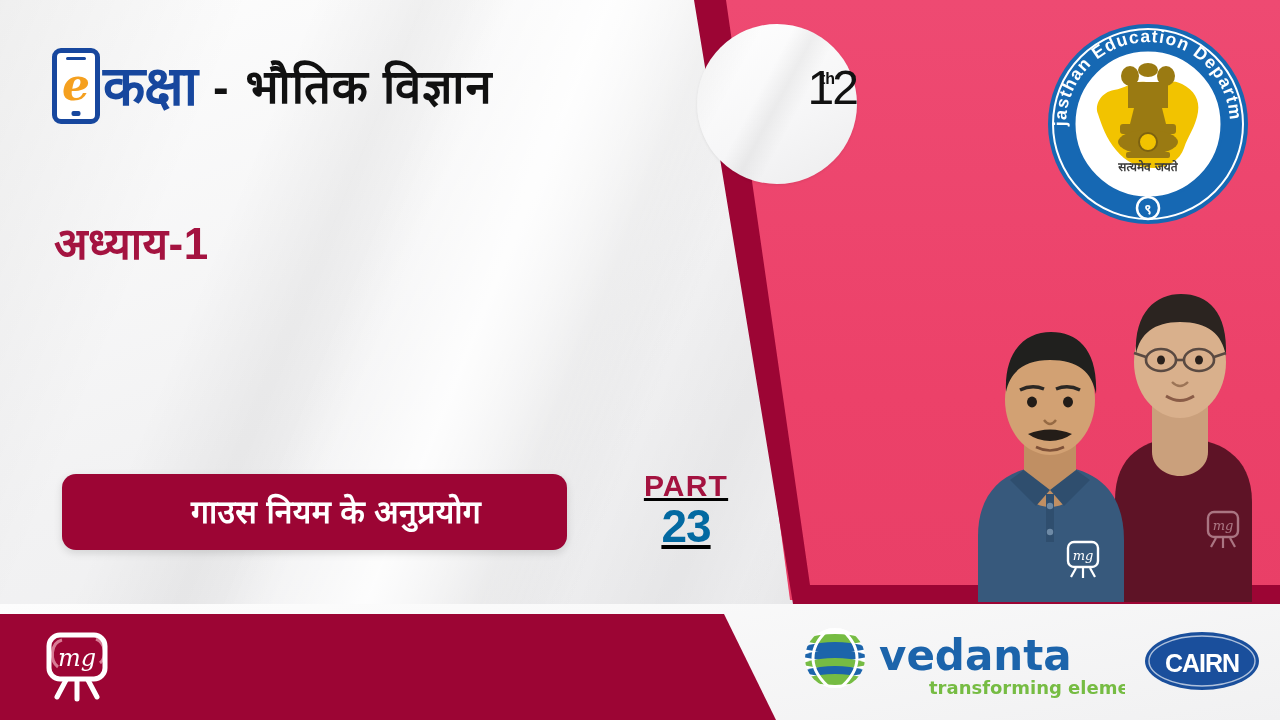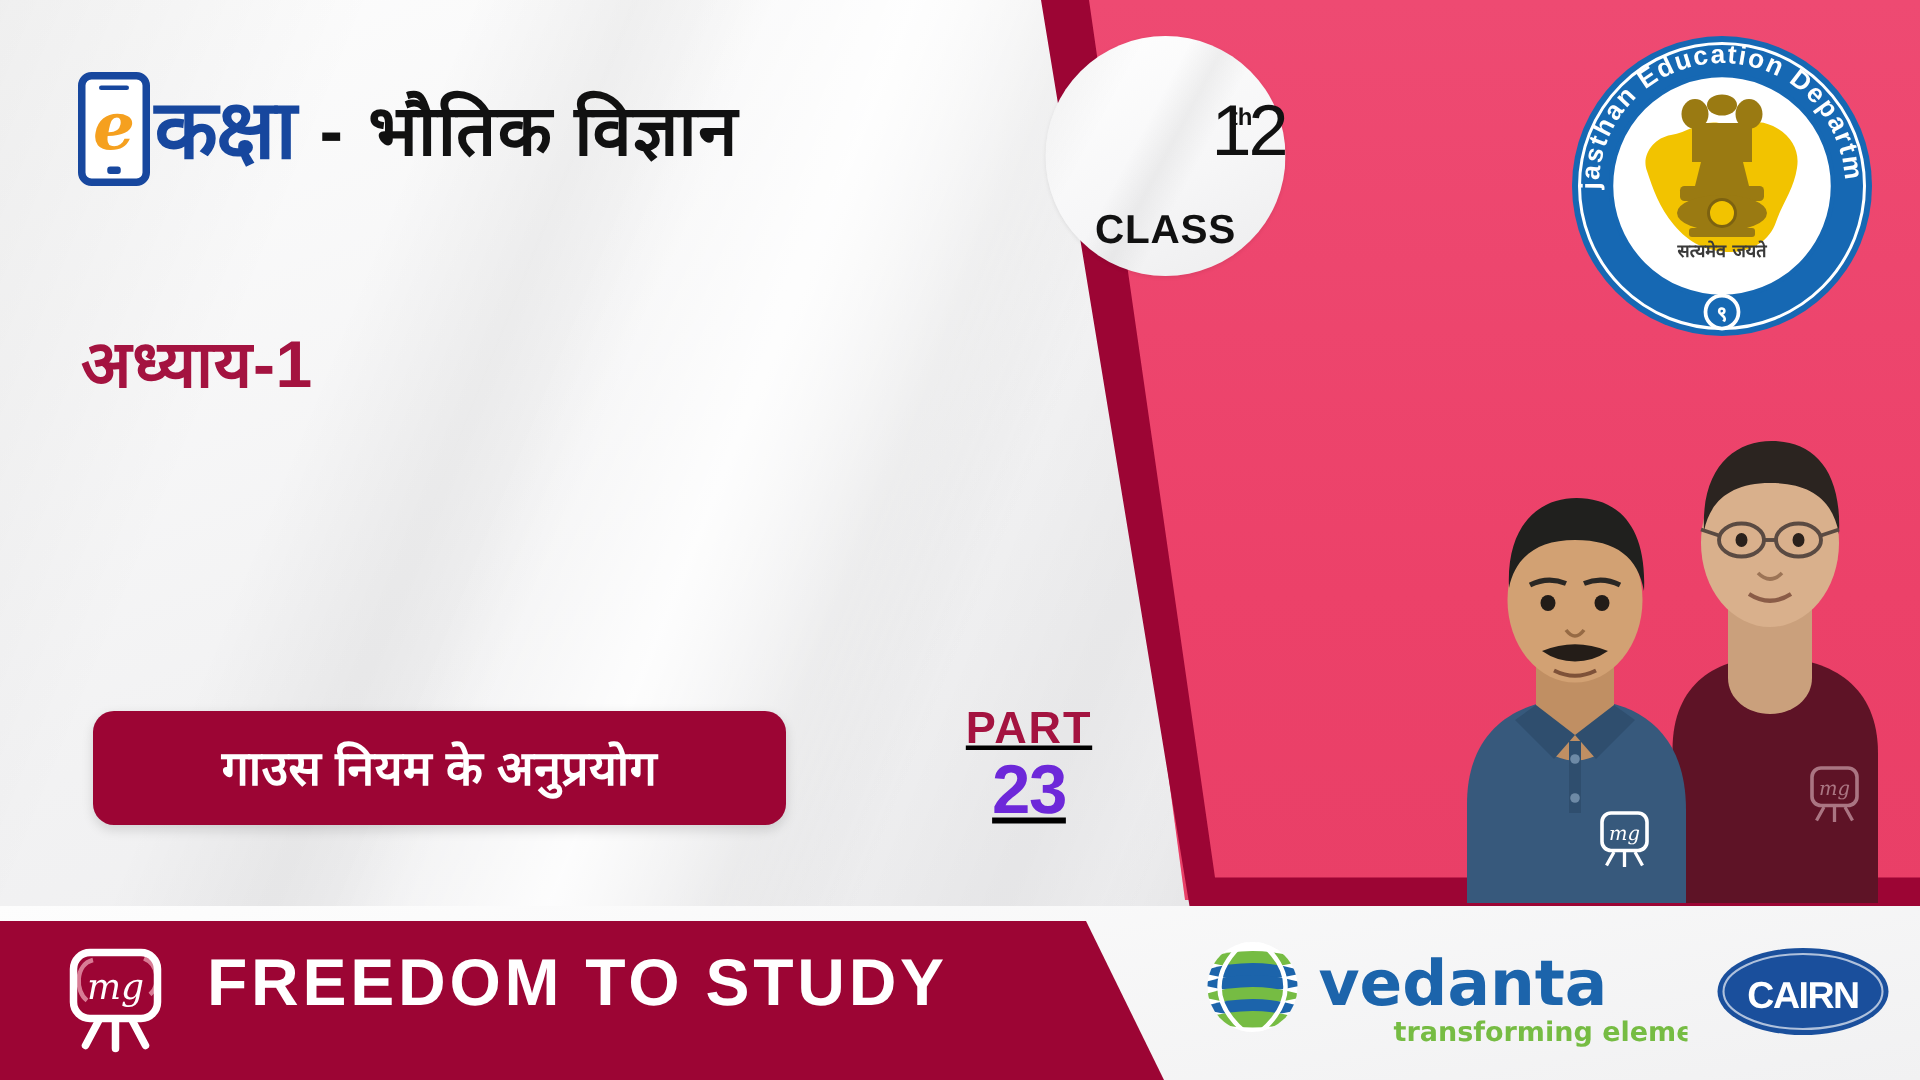--- a/index.html
+++ b/index.html
@@ -107,29 +107,30 @@
     position:absolute;left:52px;top:312px;
     font-size:64px;font-weight:bold;color:#111;line-height:1.05;letter-spacing:0px;
   }
 
   
   .topic-banner{
     position:absolute;left:62px;top:474px;width:462px;height:76px;
     background:#9c0534;border-radius:14px;
     display:flex;align-items:center;justify-content:center;
     box-shadow:0 3px 8px rgba(0,0,0,.13);
+    padding-left:43px;
   }
   .topic-banner span{
     color:#fff;font-size:32px;font-weight:bold;line-height:1;letter-spacing:.3px;
   }
 
   
   .part-block{position:absolute;left:626px;top:470px;text-align:center;width:120px;text-decoration:underline;}
   .part-word{font-size:30px;font-weight:bold;color:#a41340;line-height:1.05;letter-spacing:1.2px;}
-  .part-num{font-size:46px;font-weight:bold;color:#6d28d9;line-height:1.05;letter-spacing:-1px;}
+  .part-num{font-size:46px;font-weight:bold;color:#0369a1;line-height:1.05;letter-spacing:-1px;}
 
   
   .instructors{
     position:absolute;left:940px;top:250px;width:340px;height:352px;overflow:hidden;
   }
   
   .bottom-area{position:absolute;left:0;top:604px;width:1280px;height:116px;
     background:linear-gradient(170deg,#fdfdfd 0%,#f1f1f2 100%);}
   .bottom-bar{
     position:absolute;left:0;top:614px;width:790px;height:106px;
@@ -161,21 +162,20 @@
       <div class="home"></div>
     </div>
     <div class="kaksha">कक्षा</div>
     <div class="subject">-</div>
     <div class="subject">भौतिक  विज्ञान</div>
   </div>
 
   <div class="class-badge">
     <div class="class-num">12</div>
     <div class="class-sup">th</div>
-    <div class="class-word">CLASS</div>
   </div>
 
   <div class="seal">
     <svg viewBox="0 0 212 212" width="212" height="212">
       <defs>
         <path id="ringpath" d="M 106,106 m -82,0 a 82,82 0 1,1 164,0" fill="none"></path>
       </defs>
       <circle cx="106" cy="106" r="100" fill="#1668b3"></circle>
       <circle cx="106" cy="106" r="95" fill="none" stroke="#ffffff" stroke-width="2"></circle>
       <circle cx="106" cy="106" r="74" fill="#ffffff"></circle>
@@ -289,21 +289,20 @@
   <div class="mg-badge">
     <svg viewBox="0 0 74 76" width="74" height="76">
       <path d="M18,40 C10,34 10,16 22,13" stroke="#e79aae" stroke-width="3" fill="none" opacity=".8"></path>
       <path d="M56,12 C66,16 67,30 60,36" stroke="#e79aae" stroke-width="3" fill="none" opacity=".8"></path>
       <rect x="9" y="8" width="56" height="44" rx="11" fill="none" stroke="#ffffff" stroke-width="5"></rect>
       <text x="37" y="39" text-anchor="middle" font-size="24" fill="#ffffff" font-family="'DejaVu Serif','Liberation Serif',serif" font-style="italic">mg</text>
       <path d="M26,53 l-9,17 M37,53 l0,19 M48,53 l9,17" stroke="#ffffff" stroke-width="5" stroke-linecap="round" fill="none"></path>
     </svg>
   </div>
 
-  <div class="freedom">FREEDOM TO STUDY</div>
 
   <div class="vedanta">
     <svg viewBox="0 0 330 78" width="330" height="78">
       <defs>
           <clipPath id="globeclip">
             <circle cx="40" cy="36" r="30"></circle>
           </clipPath>
         </defs>
       <g clip-path="url(#globeclip)">
         <rect x="10" y="6" width="60" height="60" fill="#ffffff"></rect>

